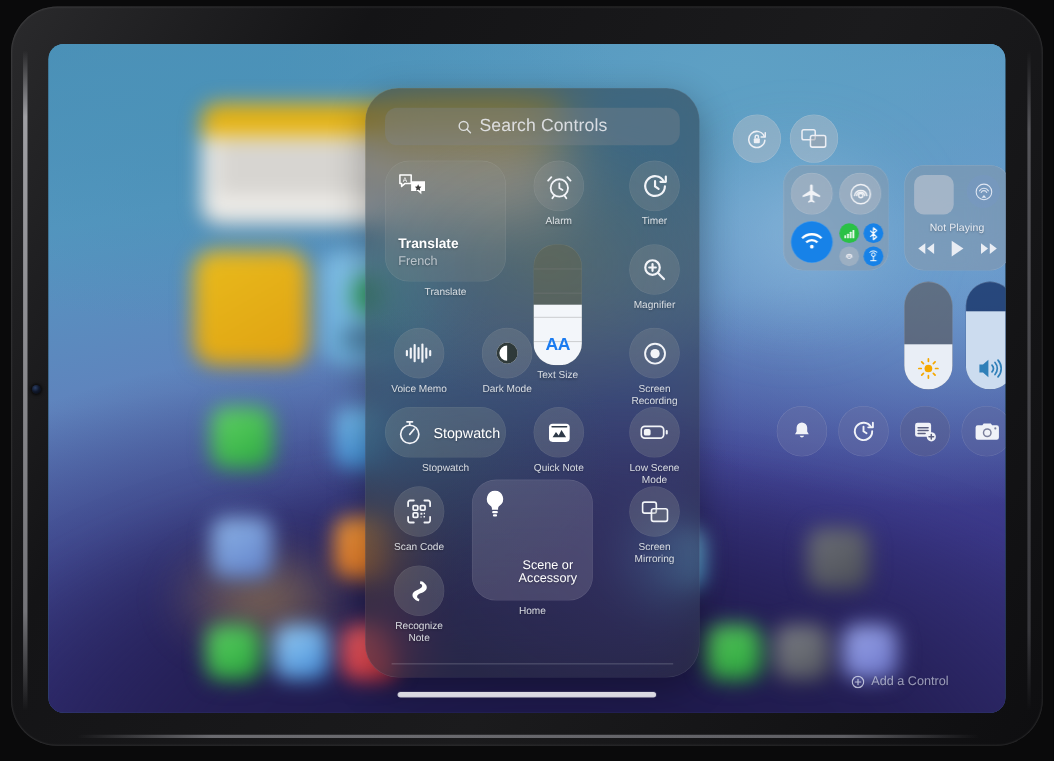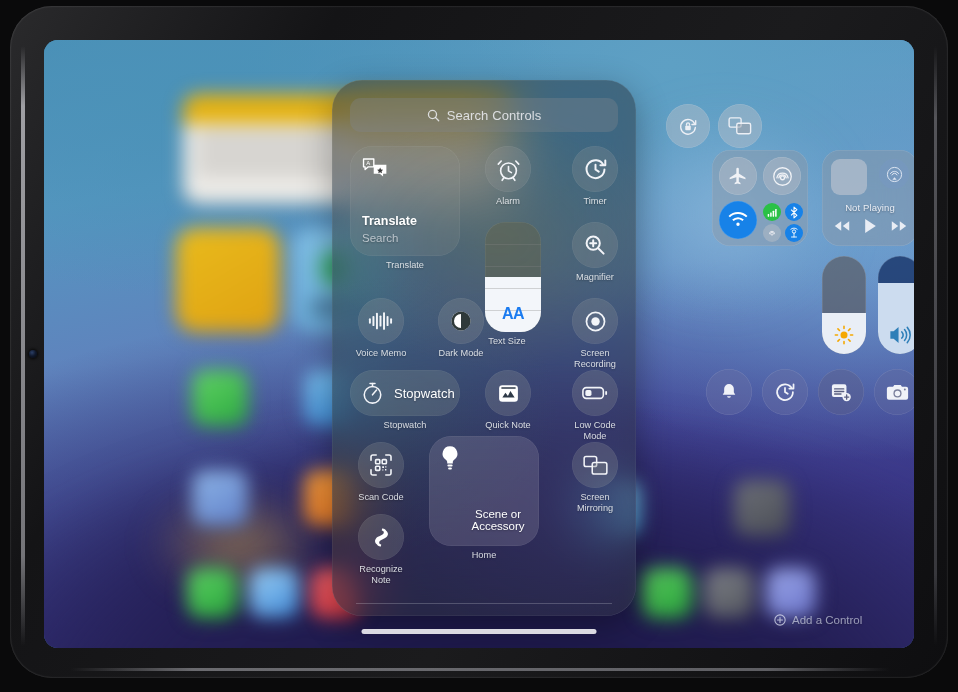--- a/index.html
+++ b/index.html
@@ -269,21 +269,21 @@
       radial-gradient(ellipse 260px 200px at 80% 80%, rgba(62,52,120,.32), rgba(62,52,120,0) 74%);
   }
 
   .search-bar {
     position: absolute; left: 18px; top: 18px; width: 268px; height: 34px;
     border-radius: 11px;
     background: rgba(128,134,140,.36);
     display: flex; align-items: center; justify-content: center; gap: 7px;
   }
   .search-bar .sb-text {
-    color: rgba(236,238,242,.86); font-size: 13px; letter-spacing: .1px;
+    color: rgba(236,238,242,.86); font-size: 16px; letter-spacing: .1px;
   }
 
   .grid { position: absolute; left: 18px; top: 66px; width: 268px; }
 
   .ctl { position: absolute; }
   .ctl-label {
     position: absolute; left: 50%; transform: translateX(-50%);
     width: 74px; text-align: center;
     color: rgba(233,236,240,.90); font-size: 9.2px; line-height: 10.6px;
     text-shadow: 0 1px 2px rgba(0,0,0,.3);
@@ -330,21 +330,21 @@
     box-shadow: inset 0 0 0 .5px rgba(255,255,255,.1);
   }
   .ctl-big-home .bh-icon { position: absolute; left: 11px; top: 9px; }
   .ctl-big-home .bh-title {
     position: absolute; left: 0; right: 0; bottom: 14px; text-align: center;
     color: #fff; font-size: 11.5px; text-shadow: 0 1px 2px rgba(0,0,0,.3); padding-left: 28px;
   }
 
   
   .ctl-textsize {
-    width: 56px; height: 110px; border-radius: 20px; overflow: hidden;
+    width: 44px; height: 110px; border-radius: 20px; overflow: hidden;
     background: rgba(96,100,80,.55);
     box-shadow: inset 0 0 0 .5px rgba(255,255,255,.1);
     position: relative;
   }
   .ctl-textsize .ts-fill {
     position: absolute; left: 0; right: 0; bottom: 0; background: #f3f6fa;
   }
   .ctl-textsize .ts-rule {
     position: absolute; left: 0; right: 0; height: 1px; background: rgba(130,130,130,.32);
   }
@@ -589,21 +589,21 @@
           <div class="ctl-big-translate">
             <div class="bt-icon">
               <svg width="26" height="22" viewBox="0 0 28 24">
                 <path d="M1.5 2.2h11.2v8.6H6.4L3.2 13.6v-2.8H1.5z" fill="none" stroke="#ffffff" stroke-width="1.5" stroke-linejoin="round"></path>
                 <text x="4.4" y="9" font-family="Liberation Sans, sans-serif" font-size="6.5" fill="#ffffff">A</text>
                 <path d="M12.6 8.4h13.8v9.8h-3.6v3.2l-3.6-3.2h-6.6z" fill="#ffffff"></path>
                 <path d="M19.6 11.4l1 2.2 2.3.3-1.7 1.6.4 2.3-2-1.1-2 1.1.4-2.3-1.7-1.6 2.3-.3z" fill="#3a3a3a"></path>
               </svg>
             </div>
             <div class="bt-title">Translate</div>
-            <div class="bt-sub">Search</div>
+            <div class="bt-sub">French</div>
           </div>
           <div class="ctl-label" style="left:55px;top:114px;">Translate</div>
         </div>
 
         <div class="ctl" style="left:135px;top:0px;text-decoration:underline;">
           <div class="ctl-circle">
             <svg width="25" height="25" viewBox="0 0 26 26" fill="none" stroke="#f2f4f8" stroke-width="1.7">
               <circle cx="13" cy="14.4" r="8.2"></circle>
               <path d="M13 10v4.4l3 1.9" stroke-linecap="round"></path>
               <path d="M5.4 4.2 2.4 7.4M20.6 4.2l3 3.2" stroke-linecap="round"></path>
@@ -709,21 +709,21 @@
         </div>
 
         <div class="ctl" style="left:222px;top:224px;">
           <div class="ctl-circle">
             <svg width="26" height="18" viewBox="0 0 28 18">
               <rect x="1" y="3.2" width="22" height="11.6" rx="3.6" fill="none" stroke="#f2f4f8" stroke-width="1.7"></rect>
               <rect x="3.6" y="5.8" width="6.6" height="6.4" rx="1.8" fill="#f2f4f8"></rect>
               <rect x="25" y="6.8" width="2" height="4.4" rx="1" fill="#f2f4f8"></rect>
             </svg>
           </div>
-          <div class="ctl-label" style="left:23px;top:50px;">Low Code
+          <div class="ctl-label" style="left:23px;top:50px;">Low Scene
 Mode</div>
         </div>
 
         <div class="ctl" style="left:8px;top:296px;">
           <div class="ctl-circle">
             <svg width="24" height="24" viewBox="0 0 24 24" fill="none" stroke="#f2f4f8" stroke-width="1.6">
               <path d="M2 7.2V3.8a1.8 1.8 0 0 1 1.8-1.8h3.4" stroke-linecap="round"></path>
               <path d="M22 7.2V3.8A1.8 1.8 0 0 0 20.2 2h-3.4" stroke-linecap="round"></path>
               <path d="M2 16.8v3.4A1.8 1.8 0 0 0 3.8 22h3.4" stroke-linecap="round"></path>
               <path d="M22 16.8v3.4A1.8 1.8 0 0 1 20.2 22h-3.4" stroke-linecap="round"></path>

